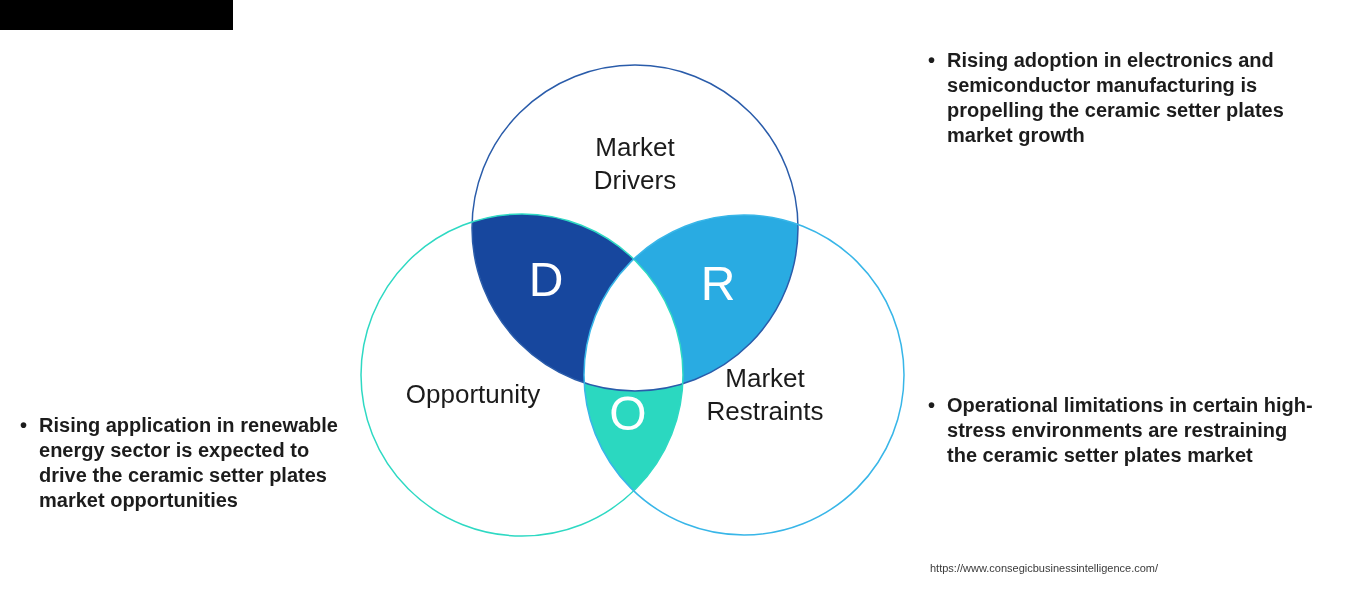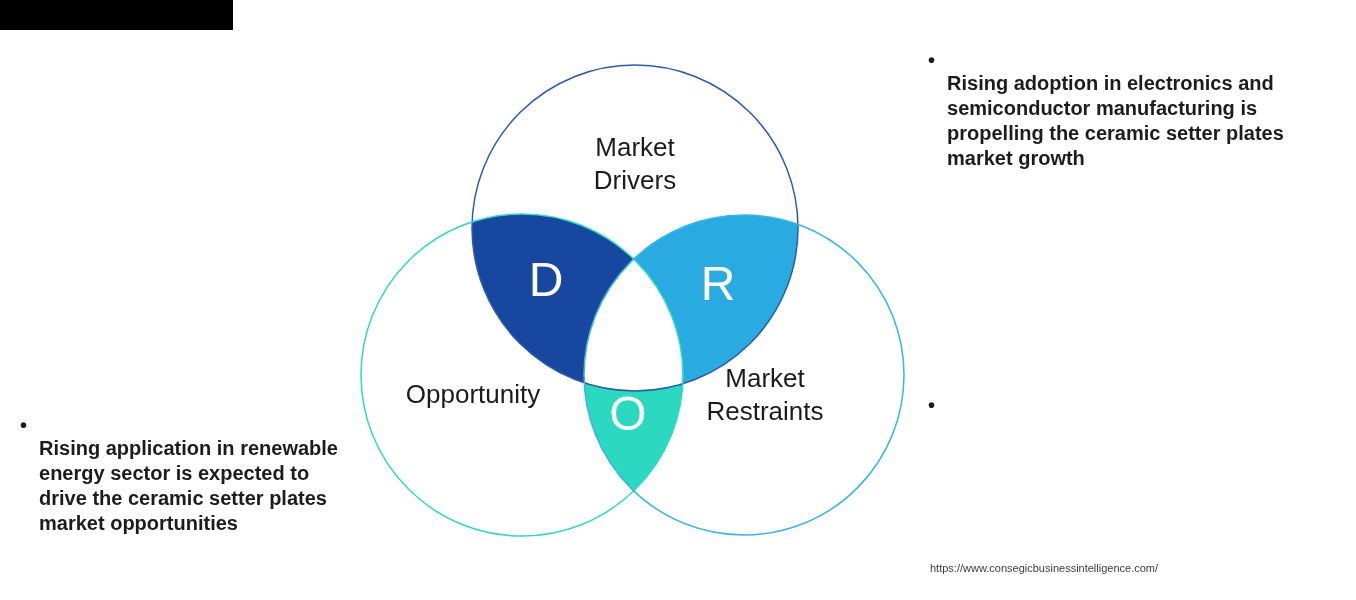--- a/index.html
+++ b/index.html
@@ -31,21 +31,21 @@
   .bullet {
     position: absolute;
     display: flex;
     gap: 12px;
     font-weight: bold;
     font-size: 20px;
     line-height: 1.25;
     color: #1c1c1c;
   }
   .bullet .marker { flex: 0 0 auto; }
-  .bullet .text { white-space: pre-line; margin-top: 23px; }
+  .bullet .text { white-space: pre-line; }
   .bullet-drivers { left: 928px; top: 48px; width: 410px; }
   .bullet-opportunity { left: 20px; top: 413px; width: 360px; }
   .bullet-restraints { left: 928px; top: 393px; width: 415px; }
   .source-url {
     position: absolute;
     left: 930px; top: 562px;
     font-size: 11px;
     color: #3a3a3a;
   }
 </style>
@@ -107,17 +107,20 @@
   <div class="bullet bullet-opportunity">
     <span class="marker">•</span>
     <span class="text">Rising application in renewable
 energy sector is expected to
 drive the ceramic setter plates
 market opportunities</span>
   </div>
 
   <div class="bullet bullet-restraints">
     <span class="marker">•</span>
+    <span class="text">Operational limitations in certain high-
+stress environments are restraining
+the ceramic setter plates market</span>
   </div>
 
   <div class="source-url">https://www.consegicbusinessintelligence.com/</div>
 
 </div>
 
 </body></html>

